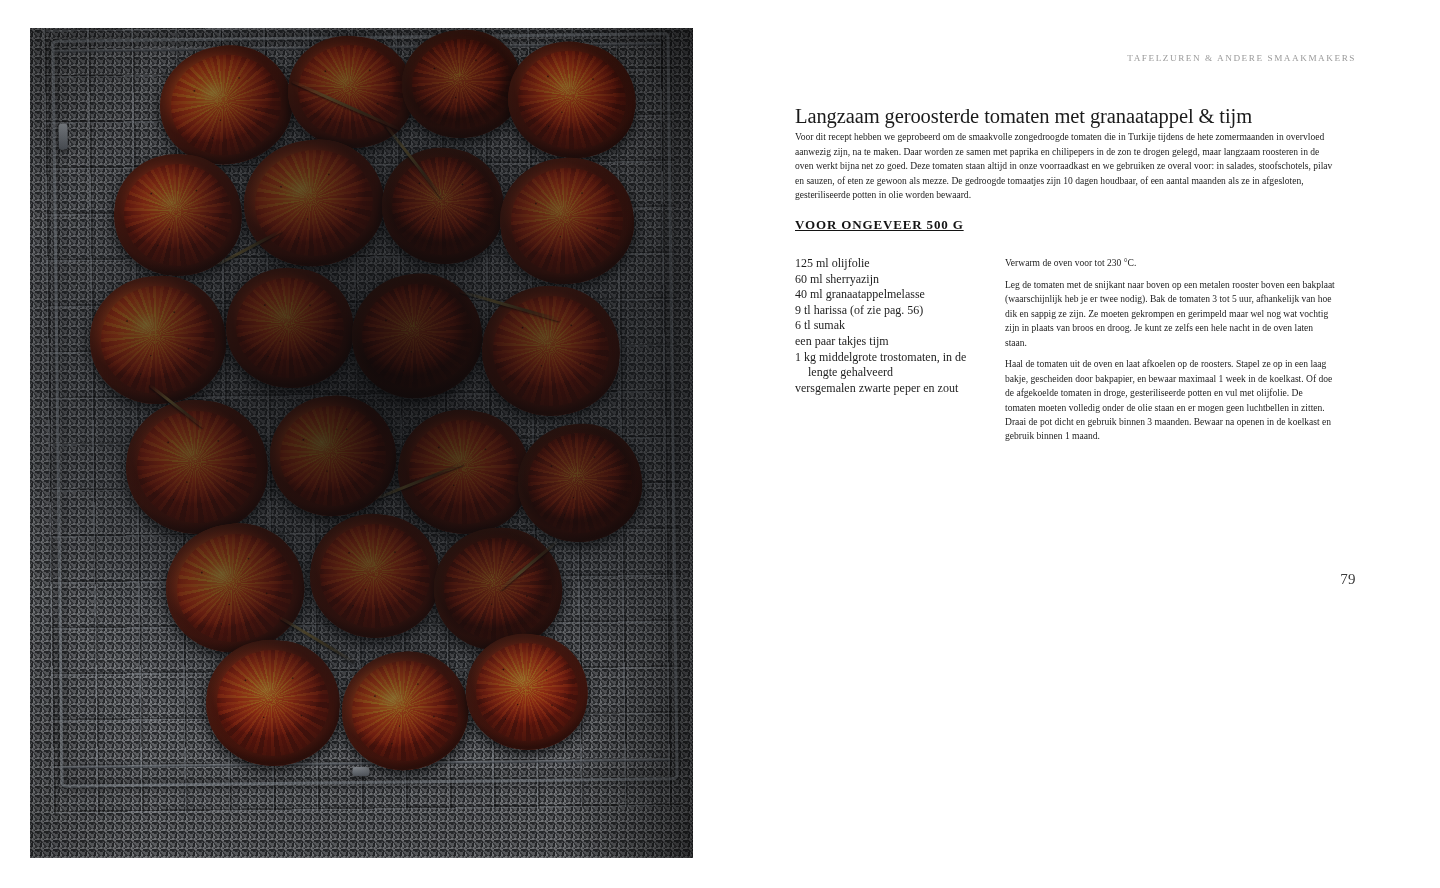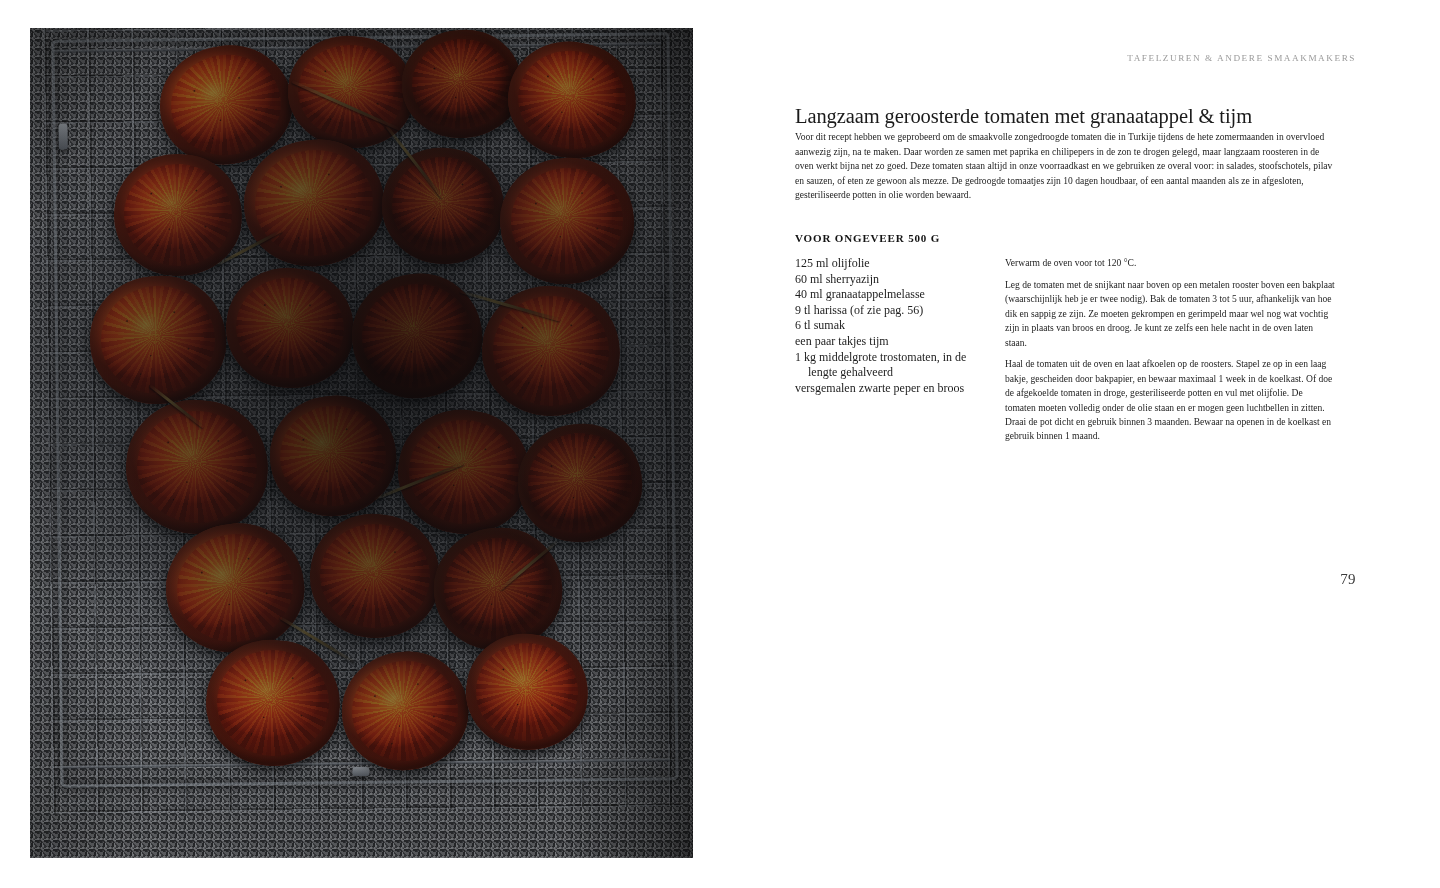--- a/index.html
+++ b/index.html
@@ -225,26 +225,27 @@
     width: 541px;
     font-size: 9.55px;
     line-height: 14.55px;
     color: #1d1d1d;
     text-align: left;
   }
 
   .yield-head {
     position: absolute;
     left: 70px;
-    top: 232px;
-    font-size: 11px;
+    top: 217px;
+    font-size: 13px;
     font-weight: bold;
     letter-spacing: 0.85px;
     color: #141414;
     text-transform: uppercase;
+    text-decoration: underline;
   }
 
   .ingredients {
     position: absolute;
     left: 70px;
     top: 256px;
     width: 190px;
     font-size: 12px;
     line-height: 15.6px;
     color: #1d1d1d;
@@ -345,25 +346,25 @@
     <div class="yield-head">VOOR ONGEVEER 500 G</div>
 
     <div class="ingredients">
         <div class="ing">125 ml olijfolie</div>
         <div class="ing">60 ml sherryazijn</div>
         <div class="ing">40 ml granaatappelmelasse</div>
         <div class="ing">9 tl harissa (of zie pag. 56)</div>
         <div class="ing">6 tl sumak</div>
         <div class="ing">een paar takjes tijm</div>
         <div class="ing">1 kg middelgrote trostomaten, in de lengte gehalveerd</div>
-        <div class="ing">versgemalen zwarte peper en broos</div>
+        <div class="ing">versgemalen zwarte peper en zout</div>
       </div>
 
     <div class="method">
-        <p>Verwarm de oven voor tot 120 °C.</p>
+        <p>Verwarm de oven voor tot 230 °C.</p>
         <p>Leg de tomaten met de snijkant naar boven op een metalen rooster boven een bakplaat (waarschijnlijk heb je er twee nodig). Bak de tomaten 3 tot 5 uur, afhankelijk van hoe dik en sappig ze zijn. Ze moeten gekrompen en gerimpeld maar wel nog wat vochtig zijn in plaats van broos en droog. Je kunt ze zelfs een hele nacht in de oven laten staan.</p>
         <p>Haal de tomaten uit de oven en laat afkoelen op de roosters. Stapel ze op in een laag bakje, gescheiden door bakpapier, en bewaar maximaal 1 week in de koelkast. Of doe de afgekoelde tomaten in droge, gesteriliseerde potten en vul met olijfolie. De tomaten moeten volledig onder de olie staan en er mogen geen luchtbellen in zitten. Draai de pot dicht en gebruik binnen 3 maanden. Bewaar na openen in de koelkast en gebruik binnen 1 maand.</p>
       </div>
 
     <div class="folio">79</div>
   </div>
 
 </div>
 
 </body></html>

